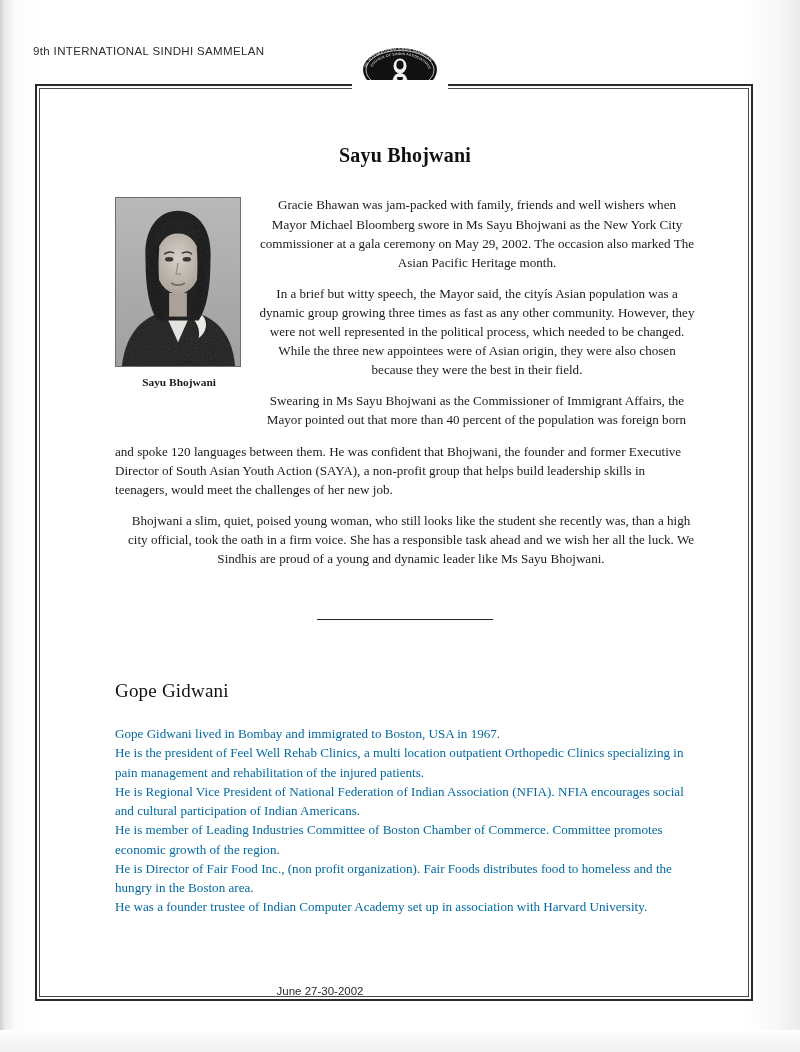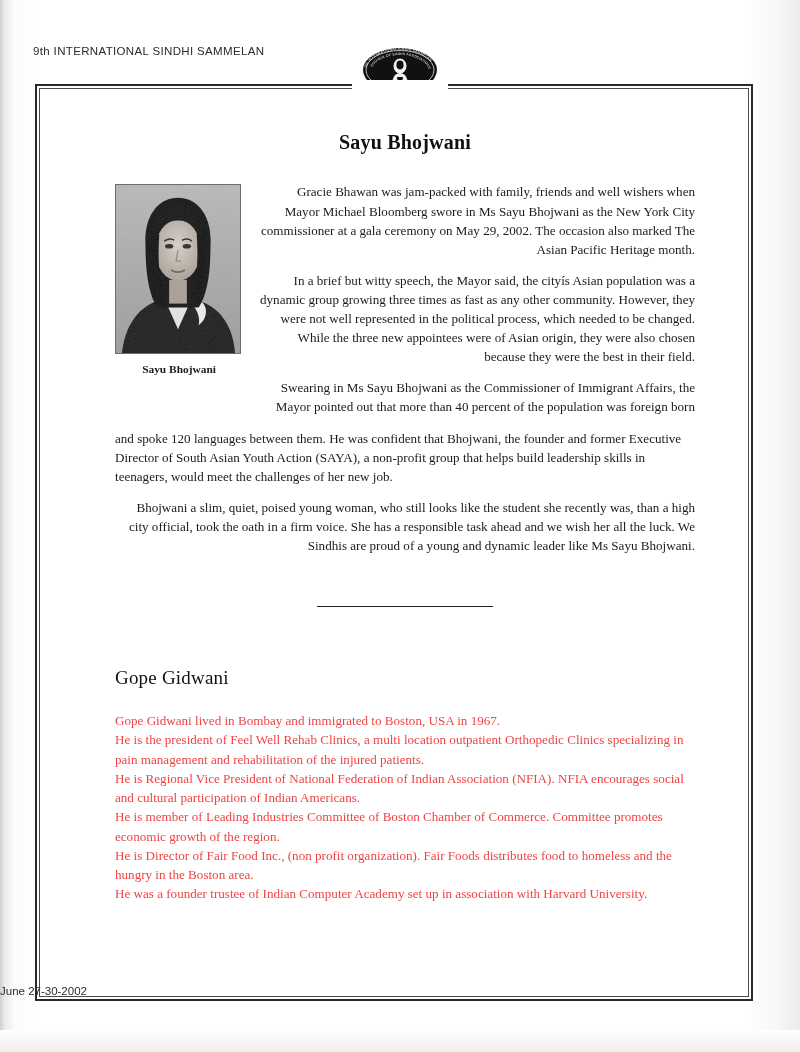--- a/index.html
+++ b/index.html
@@ -83,21 +83,21 @@
     top: 80px;
     width: 96px;
     height: 16px;
     background: #ffffff;
   }
 
   
   .content {
     position: absolute;
     left: 115px;
-    top: 128px;
+    top: 141px;
     width: 580px;
   }
 
   
   .article-title {
     text-align: center;
     font-weight: bold;
     font-size: 20px;
     line-height: 1.42;
     letter-spacing: 0.2px;
@@ -128,21 +128,21 @@
   .figure-caption {
     margin-top: 7px;
     text-align: center;
     font-size: 11.4px;
     font-weight: bold;
     color: #1b1b1b;
   }
 
   .para {
     margin: 0 0 12px 12px;
-    text-align: right;
+    text-align: center;
   }
   .para-indented {
     margin-left: 143px;
   }
   .para-wrap {
     margin: 0 0 12px 0;
   }
   .para-last { margin-bottom: 0; }
 
   
@@ -164,32 +164,33 @@
   .section-heading {
     font-size: 19px;
     font-weight: normal;
     color: #111;
     margin: 0 0 22px 0;
     letter-spacing: 0.2px;
   }
   .line-list {
     font-size: 13.1px;
     line-height: 1.47;
-    color: #ef4444;
+    color: #0369a1;
   }
   .line-item {
     margin: 0;
   }
 
   
   .footer-date {
     position: absolute;
     left: 0;
     top: 985px;
     width: 640px;
+    text-align: center;
     font-family: "Liberation Sans", sans-serif;
     font-size: 11.5px;
     color: #2b2b2b;
   }
 </style>
 </head>
 <body>
 
 <div class="page-scan"></div>
 <div class="scan-edge-left"></div>

